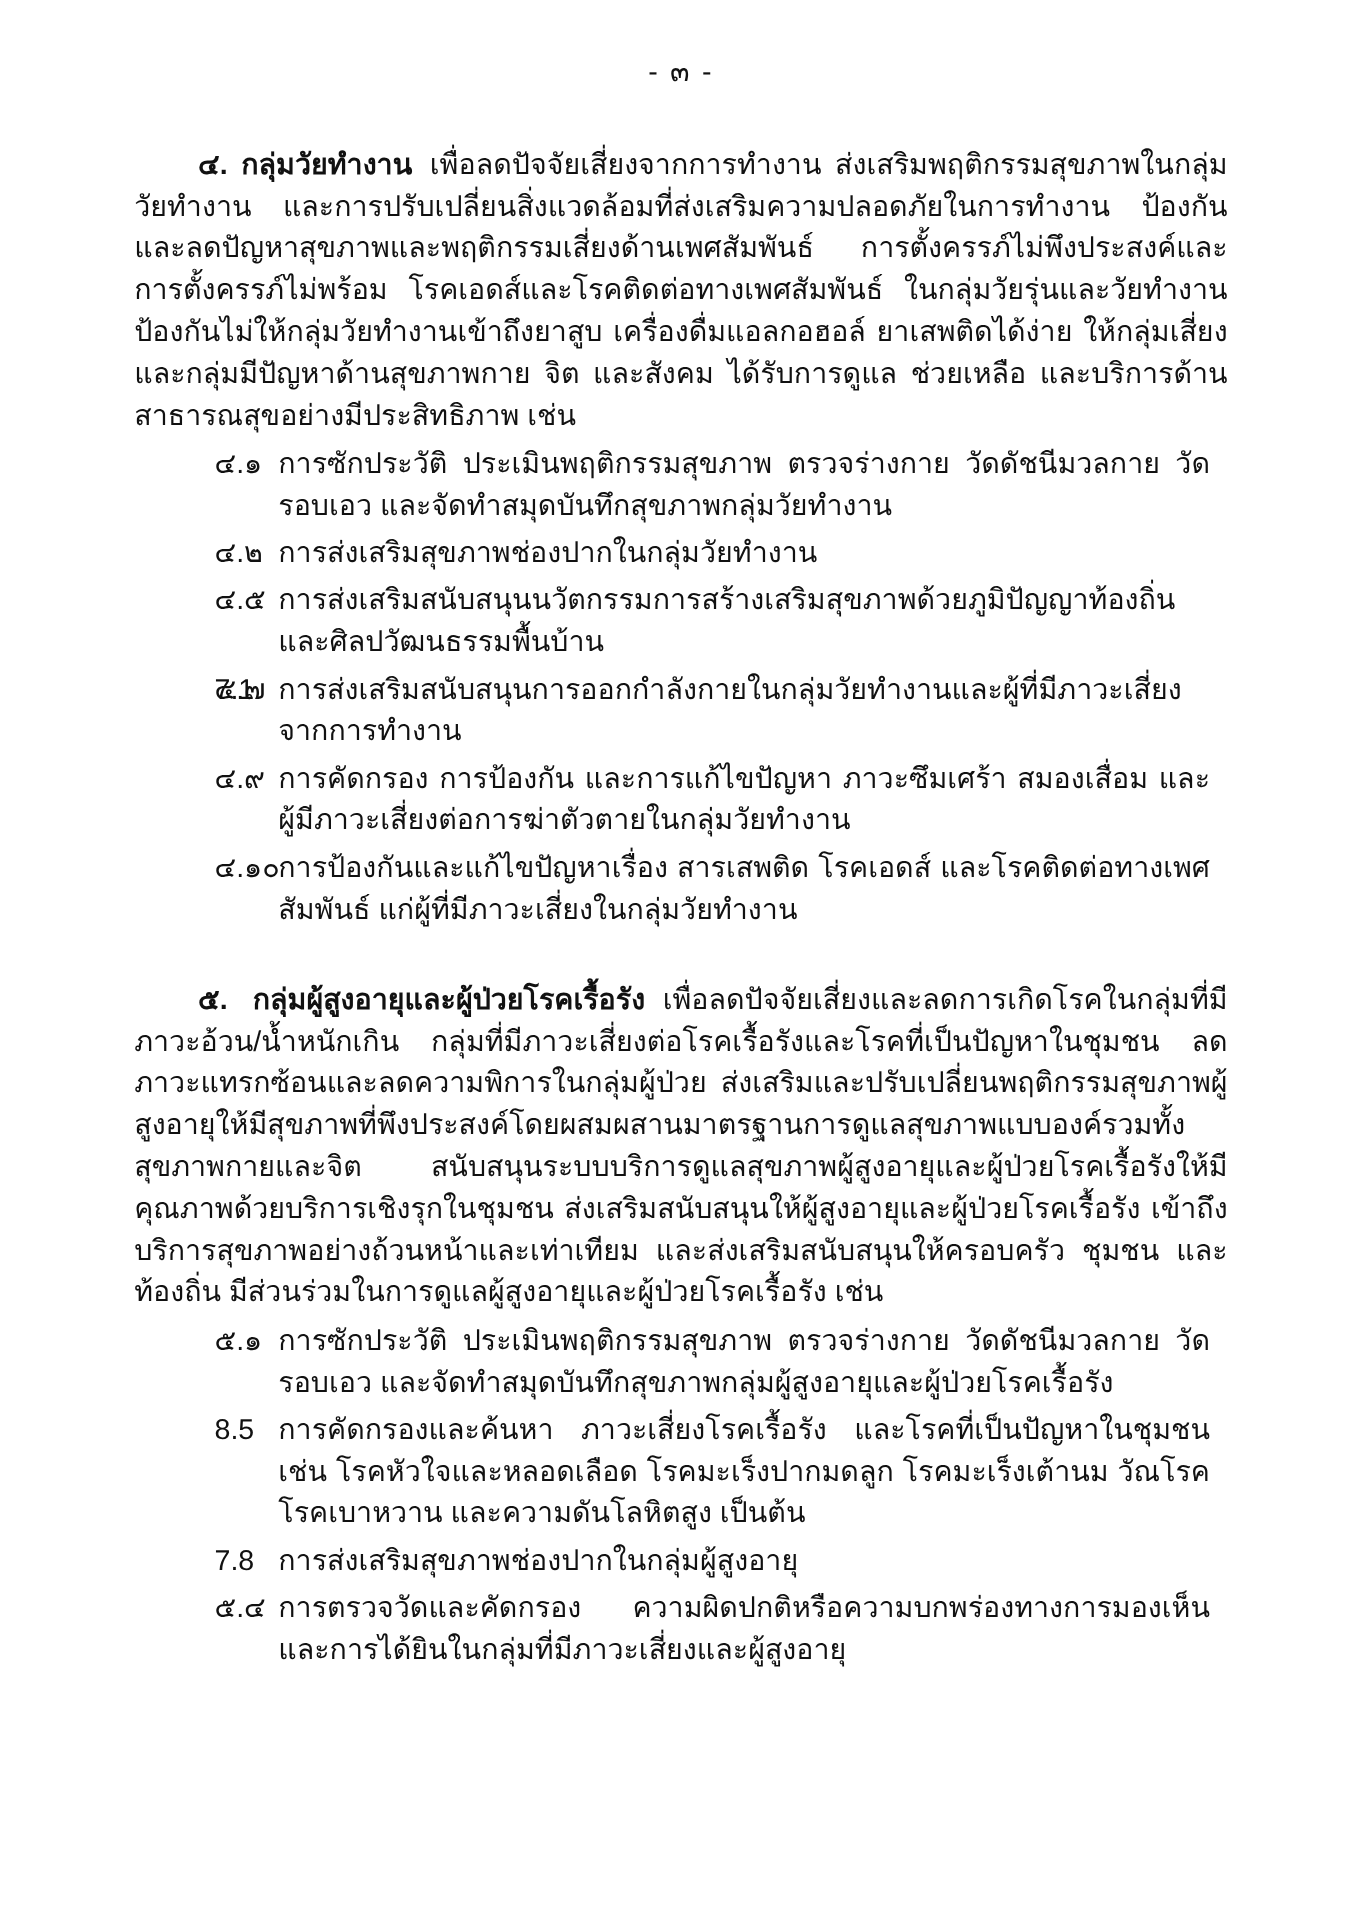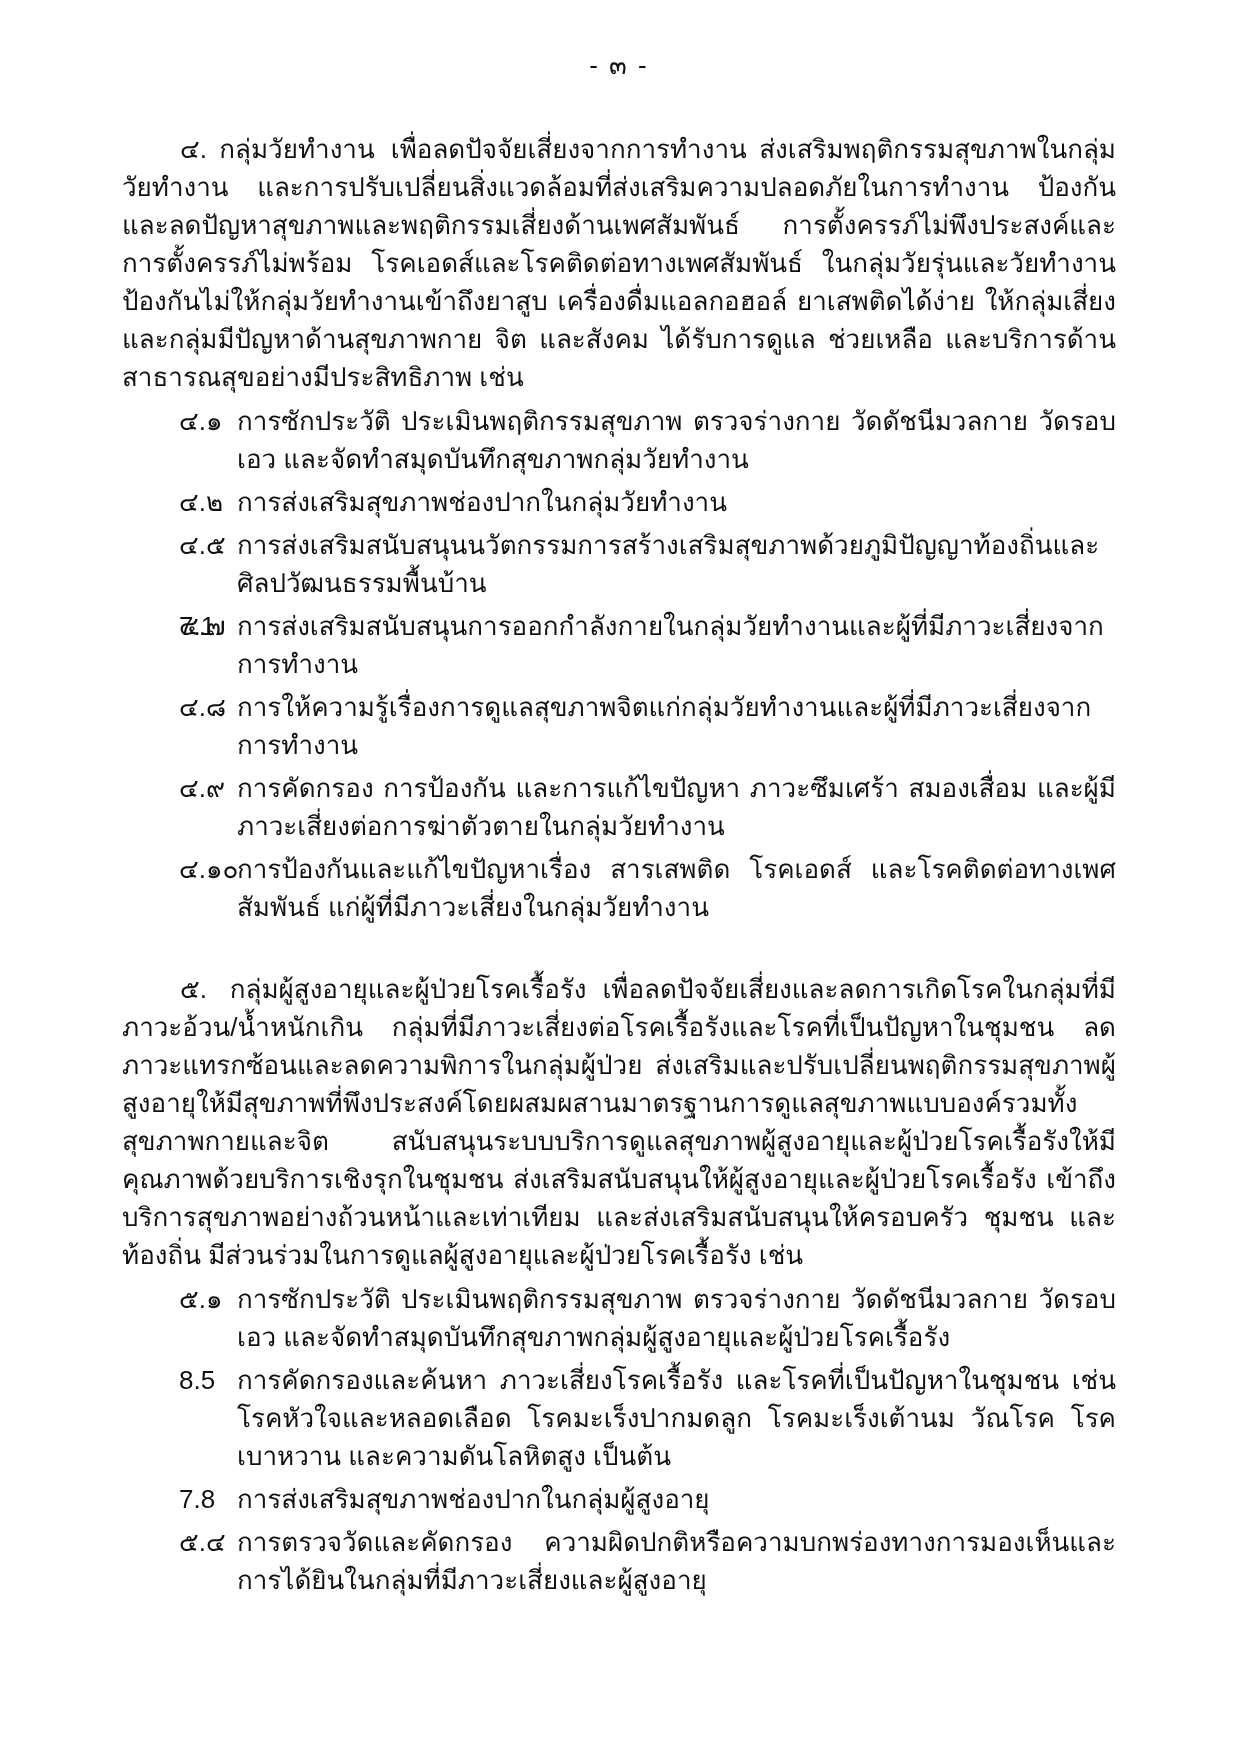--- a/index.html
+++ b/index.html
@@ -23,28 +23,28 @@
   }
   .section { margin: 0; }
   .section + .section { margin-top: 44px; }
   .para {
     margin: 0 0 6px 0;
     text-align: justify;
     text-indent: 58px;
     overflow-wrap: break-word;
   }
   .section-heading {
-    font-weight: normal;
+    font-weight: bold;
     margin-right: 16px;
   }
   .items { margin: 0; padding: 0; }
   .item {
     position: relative;
     padding-left: 115px;
-    margin: 5px 0;
+    margin: 5px 16px;
     text-align: justify;
     overflow-wrap: break-word;
   }
   .item-num {
     position: absolute;
     left: 57px;
     top: 0;
     white-space: nowrap;
   }
 </style>
@@ -58,21 +58,20 @@
   <div class="section">
     <p class="para">
       <span class="section-heading">๔.  กลุ่มวัยทำงาน</span><span>เพื่อลดปัจจัยเสี่ยงจากการทำงาน  ส่งเสริมพฤติกรรมสุขภาพในกลุ่มวัยทำงาน และการปรับเปลี่ยนสิ่งแวดล้อมที่ส่งเสริมความปลอดภัยในการทำงาน  ป้องกันและลดปัญหาสุขภาพและพฤติกรรมเสี่ยงด้านเพศสัมพันธ์ การตั้งครรภ์ไม่พึงประสงค์และการตั้งครรภ์ไม่พร้อม โรคเอดส์และโรคติดต่อทางเพศสัมพันธ์ ในกลุ่มวัยรุ่นและวัยทำงาน  ป้องกันไม่ให้กลุ่มวัยทำงานเข้าถึงยาสูบ เครื่องดื่มแอลกอฮอล์ ยาเสพติดได้ง่าย  ให้กลุ่มเสี่ยงและกลุ่มมีปัญหาด้านสุขภาพกาย จิต และสังคม ได้รับการดูแล ช่วยเหลือ และบริการด้านสาธารณสุขอย่างมีประสิทธิภาพ  เช่น</span>
     </p>
     <div class="items">
         <div class="item"><span class="item-num">๔.๑</span><span>การซักประวัติ ประเมินพฤติกรรมสุขภาพ ตรวจร่างกาย วัดดัชนีมวลกาย วัดรอบเอว และจัดทำสมุดบันทึกสุขภาพกลุ่มวัยทำงาน</span></div>
         <div class="item"><span class="item-num">๔.๒</span><span>การส่งเสริมสุขภาพช่องปากในกลุ่มวัยทำงาน</span></div>
         <div class="item"><span class="item-num">๔.๕</span><span>การส่งเสริมสนับสนุนนวัตกรรมการสร้างเสริมสุขภาพด้วยภูมิปัญญาท้องถิ่นและศิลปวัฒนธรรมพื้นบ้าน</span></div>
         <div class="item"><span class="item-num">7.1</span></div>
         <div class="item"><span class="item-num">๔.๗</span><span>การส่งเสริมสนับสนุนการออกกำลังกายในกลุ่มวัยทำงานและผู้ที่มีภาวะเสี่ยงจากการทำงาน</span></div>
-        <div class="item"><span class="item-num">๔.๘</span><span>การให้ความรู้เรื่องการดูแลสุขภาพจิตแก่กลุ่มวัยทำงานและผู้ที่มีภาวะเสี่ยงจากการทำงาน</span></div>
         <div class="item"><span class="item-num">๔.๙</span><span>การคัดกรอง การป้องกัน และการแก้ไขปัญหา ภาวะซึมเศร้า สมองเสื่อม และผู้มีภาวะเสี่ยงต่อการฆ่าตัวตายในกลุ่มวัยทำงาน</span></div>
         <div class="item"><span class="item-num">๔.๑๐</span><span>การป้องกันและแก้ไขปัญหาเรื่อง สารเสพติด โรคเอดส์ และโรคติดต่อทางเพศสัมพันธ์ แก่ผู้ที่มีภาวะเสี่ยงในกลุ่มวัยทำงาน</span></div>
       </div>
   </div>
 
   <div class="section">
     <p class="para">
       <span class="section-heading">๕.  กลุ่มผู้สูงอายุและผู้ป่วยโรคเรื้อรัง</span><span>เพื่อลดปัจจัยเสี่ยงและลดการเกิดโรคในกลุ่มที่มีภาวะอ้วน/น้ำหนักเกิน กลุ่มที่มีภาวะเสี่ยงต่อโรคเรื้อรังและโรคที่เป็นปัญหาในชุมชน  ลดภาวะแทรกซ้อนและลดความพิการในกลุ่มผู้ป่วย  ส่งเสริมและปรับเปลี่ยนพฤติกรรมสุขภาพผู้สูงอายุให้มีสุขภาพที่พึงประสงค์โดยผสมผสานมาตรฐานการดูแลสุขภาพแบบองค์รวมทั้งสุขภาพกายและจิต  สนับสนุนระบบบริการดูแลสุขภาพผู้สูงอายุและผู้ป่วยโรคเรื้อรังให้มีคุณภาพด้วยบริการเชิงรุกในชุมชน  ส่งเสริมสนับสนุนให้ผู้สูงอายุและผู้ป่วยโรคเรื้อรัง เข้าถึงบริการสุขภาพอย่างถ้วนหน้าและเท่าเทียม  และส่งเสริมสนับสนุนให้ครอบครัว ชุมชน และท้องถิ่น มีส่วนร่วมในการดูแลผู้สูงอายุและผู้ป่วยโรคเรื้อรัง  เช่น</span>
     </p>
     <div class="items">

